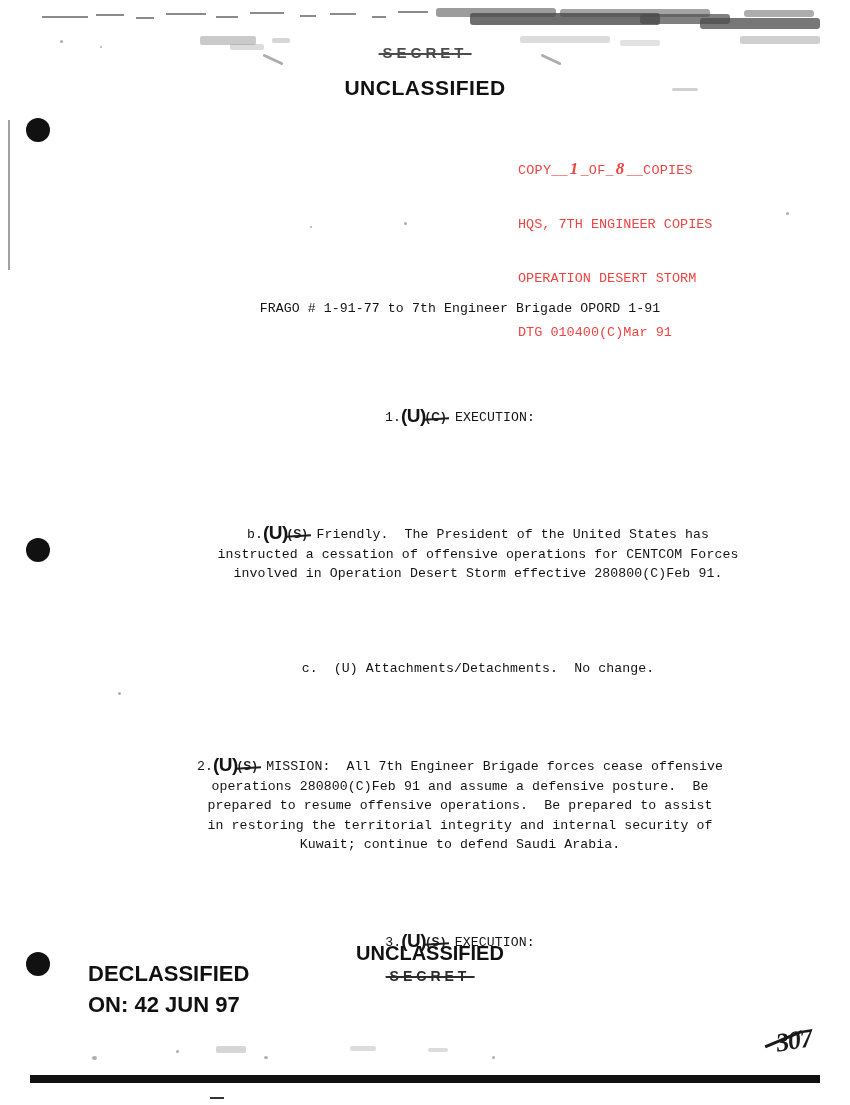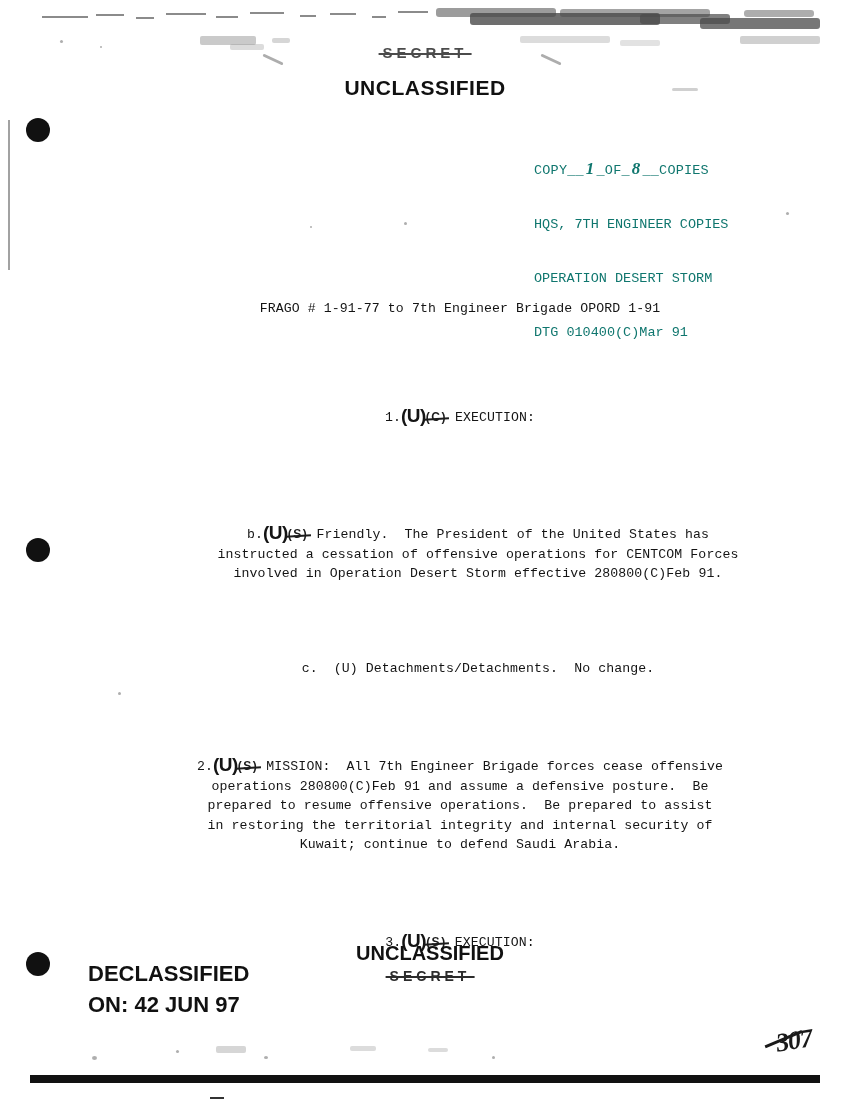--- a/index.html
+++ b/index.html
@@ -113,23 +113,22 @@
     background: #2c2c2c;
   }
 
   
   .hdr-block {
     position: absolute;
     left: 518px; top: 124px;
     font-family: "Liberation Mono", monospace;
     font-size: 13.5px;
     line-height: 18px;
-    color: #0f766e;
+    color: #ef4444;
     white-space: pre;
-    margin-left: 16px;
   }
   .copyline {
     position: relative;
     letter-spacing: .2px;
   }
   .hand-num {
     font-family: "Liberation Serif", serif;
     font-style: italic;
     font-size: 17px;
     font-weight: bold;
@@ -306,21 +305,21 @@
 
     <p class="para" style="margin-bottom:28px;">FRAGO # 1-91-77 to 7th Engineer Brigade OPORD 1-91</p>
 
     <p class="para"><span>1.</span><span class="u-mark">(U)</span><span class="strike-s">(C)</span> <span>EXECUTION:</span></p>
 
 
     <p class="para indent1"><span>b.</span><span class="u-mark">(U)</span><span class="strike-s">(S)</span> <span>Friendly.  The President of the United States has
 instructed a cessation of offensive operations for CENTCOM Forces
 involved in Operation Desert Storm effective 280800(C)Feb 91.</span></p>
 
-    <p class="para indent1">c.  (U) Detachments/Detachments.  No change.</p>
+    <p class="para indent1">c.  (U) Attachments/Detachments.  No change.</p>
 
     <p class="para"><span>2.</span><span class="u-mark">(U)</span><span class="strike-s">(S)</span> <span>MISSION:  All 7th Engineer Brigade forces cease offensive
 operations 280800(C)Feb 91 and assume a defensive posture.  Be
 prepared to resume offensive operations.  Be prepared to assist
 in restoring the territorial integrity and internal security of
 Kuwait; continue to defend Saudi Arabia.</span></p>
 
     <p class="para"><span>3.</span><span class="u-mark">(U)</span><span class="strike-s">(S)</span> <span>EXECUTION:</span></p>
 
     

